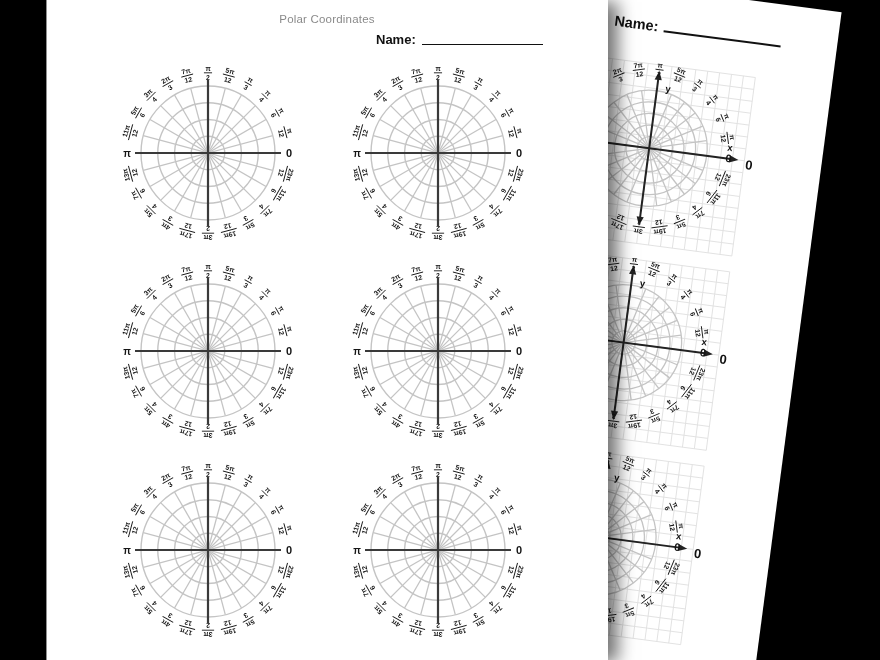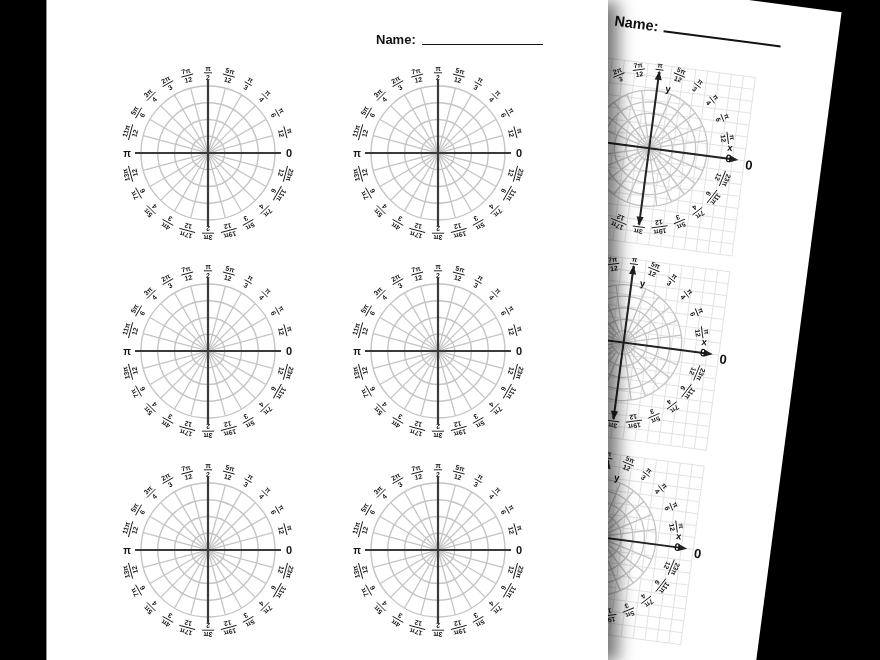--- a/index.html
+++ b/index.html
@@ -560,20 +560,21 @@
           <text x="0" y="7.6" text-anchor="middle" font-size="6.8" fill="#151515">12</text>
         </g>
         <text x="80" y="-8" text-anchor="middle" font-size="9.5" fill="#111">x</text>
         <text x="11" y="-58" text-anchor="middle" font-size="9.5" fill="#111">y</text>
         <text x="101" y="8" text-anchor="middle" font-size="13" fill="#111">0</text>
       </svg>
     </div>
 </div>
 
 <div class="page front">
+  <div class="ptitle">Polar Coordinates</div>
   <div class="name-row front-name">
     <span class="nlabel">Name:</span>
     <span class="nline"></span>
   </div>
   <div id="frontGrids">
       <svg class="polargrid" viewBox="-95 -95 190 190" width="190" height="190" style="left: 66px; top: 58px;">
         <line x1="67.0" y1="0.0" x2="-67.0" y2="0.0" stroke="#c4c4c4" stroke-width="1.3"></line>
         <line x1="64.7" y1="-17.3" x2="-64.7" y2="17.3" stroke="#c4c4c4" stroke-width="1.3"></line>
         <line x1="58.0" y1="-33.5" x2="-58.0" y2="33.5" stroke="#c4c4c4" stroke-width="1.3"></line>
         <line x1="47.4" y1="-47.4" x2="-47.4" y2="47.4" stroke="#c4c4c4" stroke-width="1.3"></line>

